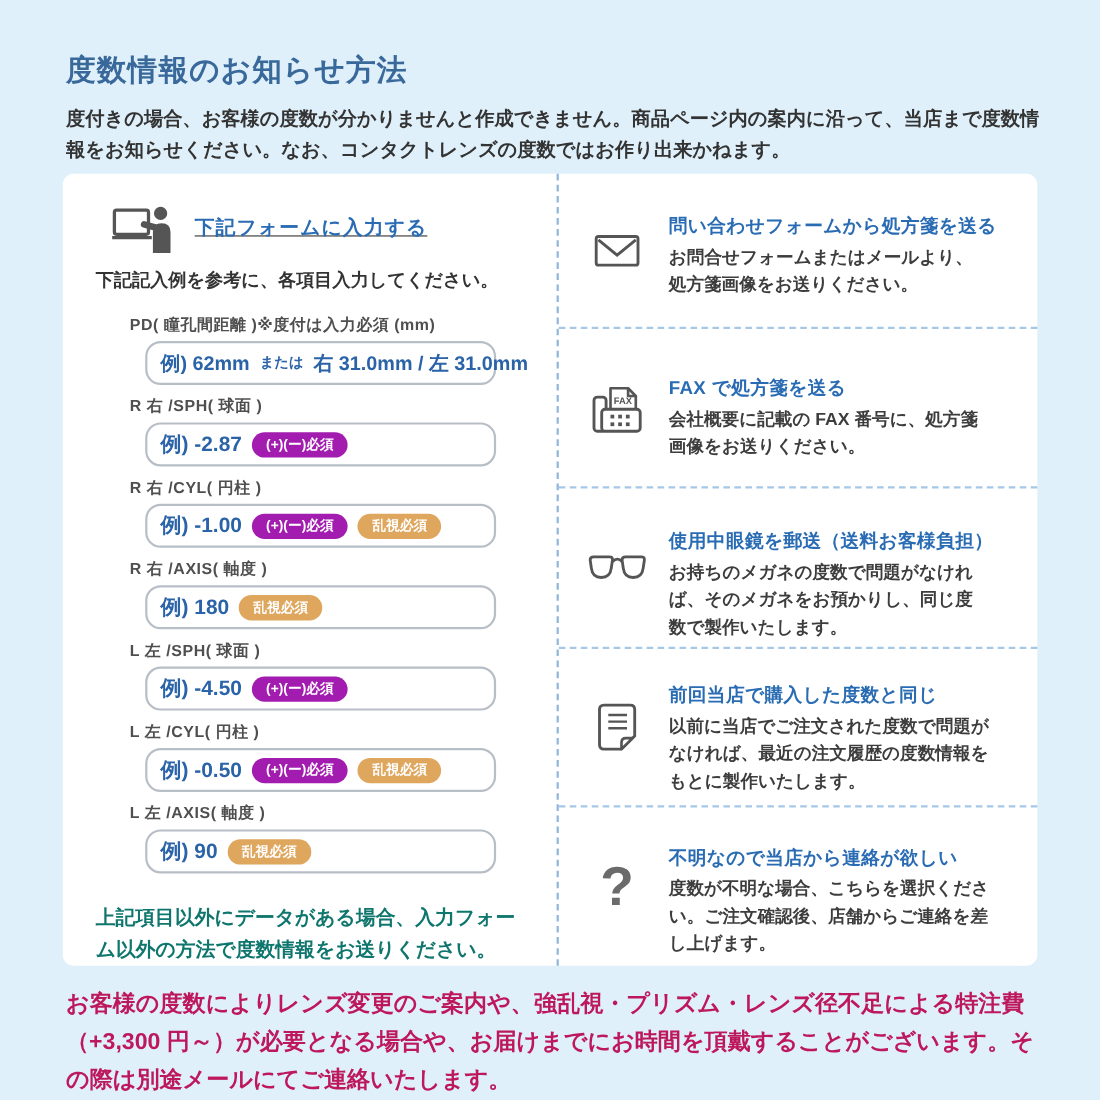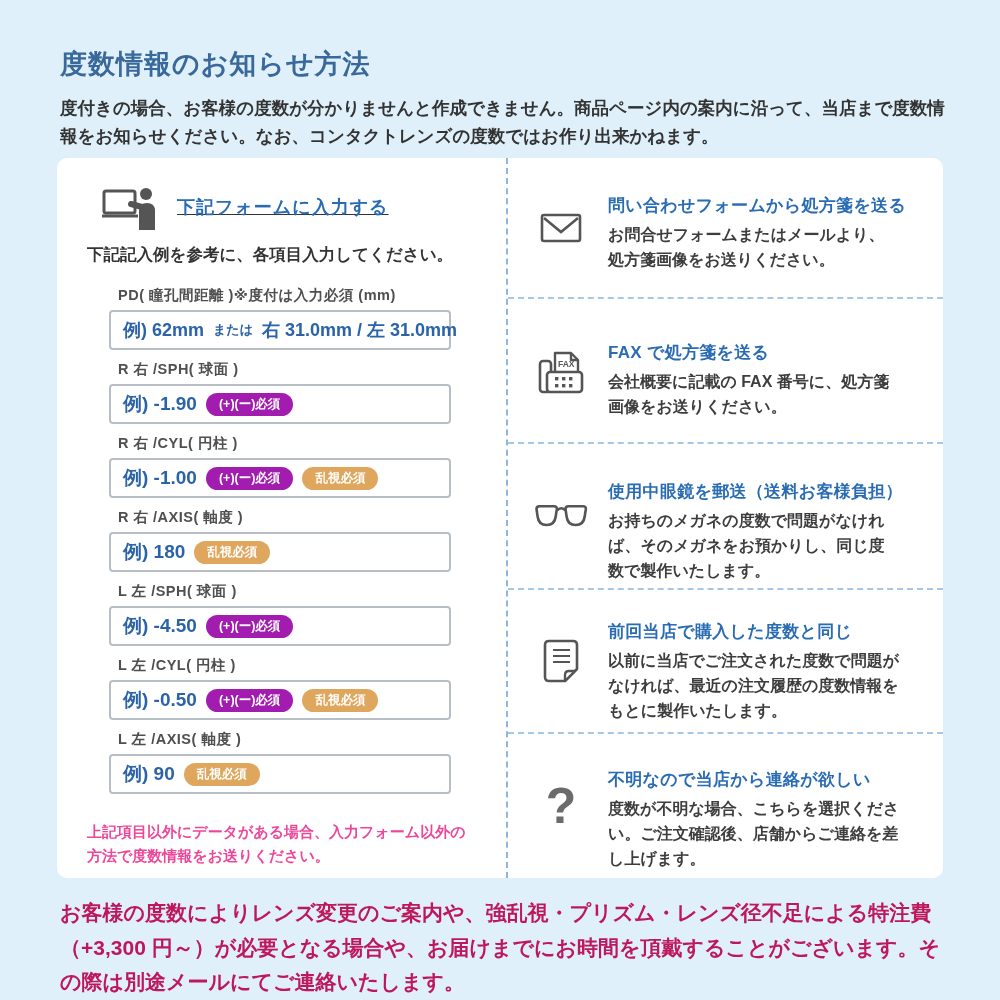--- a/index.html
+++ b/index.html
@@ -30,35 +30,35 @@
   .form-header { display:flex; align-items:center; gap:18px; margin:26px 0 0 44px;text-decoration:underline; }
   .form-title { font-size:18px; font-weight:bold; color:#2a6cb3; letter-spacing:1px; }
   .form-subtitle { margin:14px 0 0 30px; font-size:16.5px; font-weight:bold; color:#333; }
   .fields { margin:20px 0 0 52px; width:342px; }
   .field-label {
     font-size:14.5px; font-weight:bold; color:#4f4f4f;
     margin:10px 0 5px 9px; letter-spacing:0.5px;
   }
   .field:first-child .field-label { margin-top:0; }
   .field-box {
-    height:40px; border:2px solid #b7bec6; border-radius:4px; background:#fff;
-    display:flex; align-items:center; gap:9px; padding:0 12px; white-space:nowrap;
+    height:40px; border:2px solid #b7bec6; border-radius:14px; background:#fff;
+    display:flex; align-items:center; gap:9px; padding:0 12px; white-space:nowrap;margin-left:23px;
   }
   .example { font-size:19px; font-weight:bold; color:#2b63a8; }
   .example-sm { font-size:13px; font-weight:bold; color:#2b63a8; }
   .field-box.wide .example { font-size:18px; }
   .pill {
     display:inline-block; color:#fff; font-size:12.5px; font-weight:bold;
     padding:4px 13px; border-radius:14px; line-height:1.2;
   }
   .pill-blue { background:#a21caf; }
   .pill-orange { background:#dfa65e; }
   .form-note {
     margin:26px 0 0 30px; width:392px;
-    font-size:15px; line-height:1.6; font-weight:bold; color:#ec4899;
+    font-size:18px; line-height:1.6; font-weight:bold; color:#0f766e;
   }
 
   
   .col-right { flex:1; }
   .method { position:relative; padding:36px 10px 0 100px; height:141px; }
   .method.sep { border-bottom:2px dashed #a6c8e7; }
   .method-2 { padding-top:42px; height:145px; }
   .method-3 { padding-top:36px; height:146px; }
   .method-4 { padding-top:30px; height:144px; }
   .method-5 { padding-top:34px; height:144px; }
@@ -112,21 +112,21 @@
           <div class="field-box wide">
             <span class="example">例) 62mm</span>
             <span class="example-sm">または</span>
             <span class="example">右 31.0mm / 左 31.0mm</span>
           </div>
         </div>
 
         <div class="field">
           <div class="field-label">R 右 /SPH( 球面 )</div>
           <div class="field-box">
-            <span class="example">例) -1.90</span>
+            <span class="example">例) -2.87</span>
             <span class="pill pill-blue">(+)(ー)必須</span>
           </div>
         </div>
 
         <div class="field">
           <div class="field-label">R 右 /CYL( 円柱 )</div>
           <div class="field-box">
             <span class="example">例) -1.00</span>
             <span class="pill pill-blue">(+)(ー)必須</span>
             <span class="pill pill-orange">乱視必須</span>

